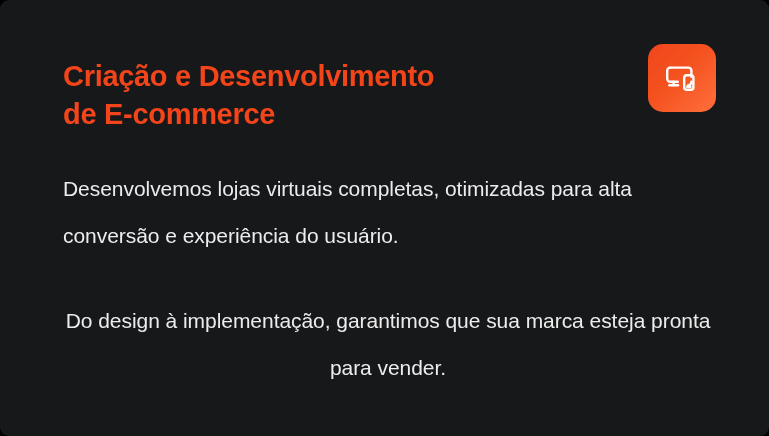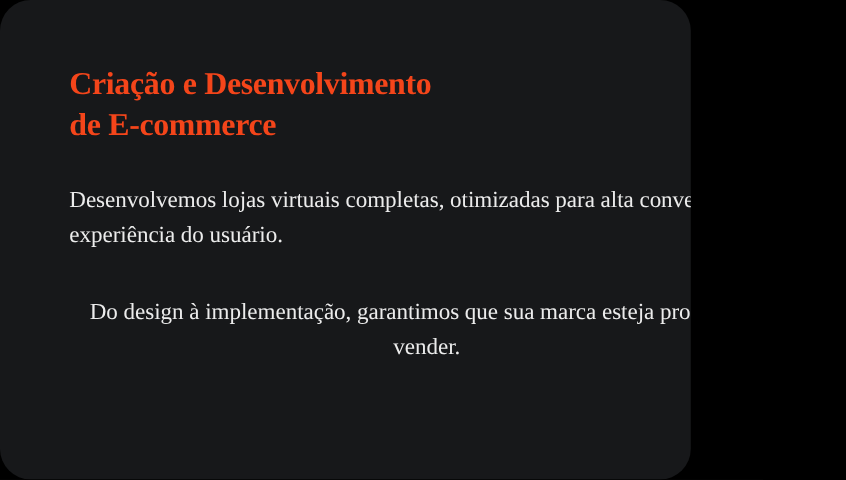--- a/index.html
+++ b/index.html
@@ -12,26 +12,25 @@
     width: 769px;
     height: 436px;
     overflow: hidden;
     font-family: "Liberation Sans", "DejaVu Sans", sans-serif;
     -webkit-font-smoothing: antialiased;
   }
 
   .card {
     position: relative;
     box-sizing: border-box;
-    width: 628px;
+    width: 769px;
     height: 436px;
     background: #17181a;
-    border-radius: 28px;
+    border-radius: 9px;
     overflow: hidden;
-    font-family: Liberation Serif, serif;
   }
 
   
   .icon-badge {
     position: absolute;
     left: 648px;
     top: 44px;
     width: 68px;
     height: 68px;
     border-radius: 15px;
@@ -66,21 +65,21 @@
     position: absolute;
     left: 63px;
     top: 165px;
     width: 650px;
   }
   .body-copy p {
     margin: 0;
     color: #ececec;
     font-size: 21px;
     font-weight: 400;
-    line-height: 32px;
+    line-height: 47px;
     letter-spacing: -0.05px;
   }
   .body-copy p.para-gap {
     margin-top: 38px;
     text-align: center;
   }
 </style>
 </head>
 <body>
 

